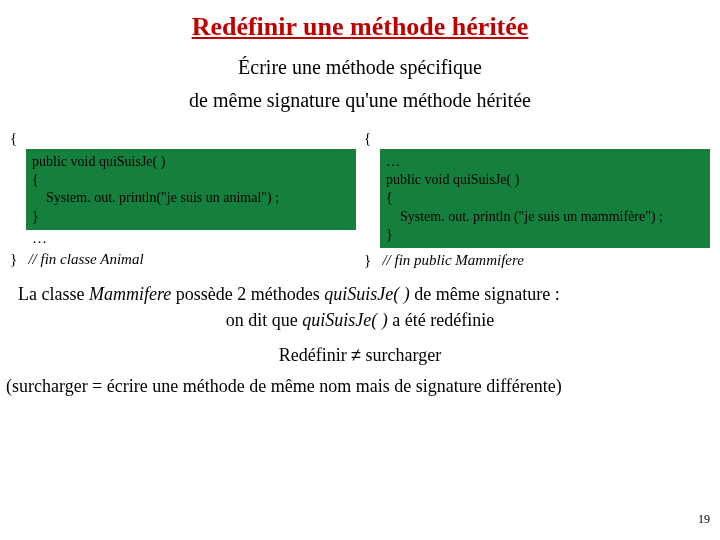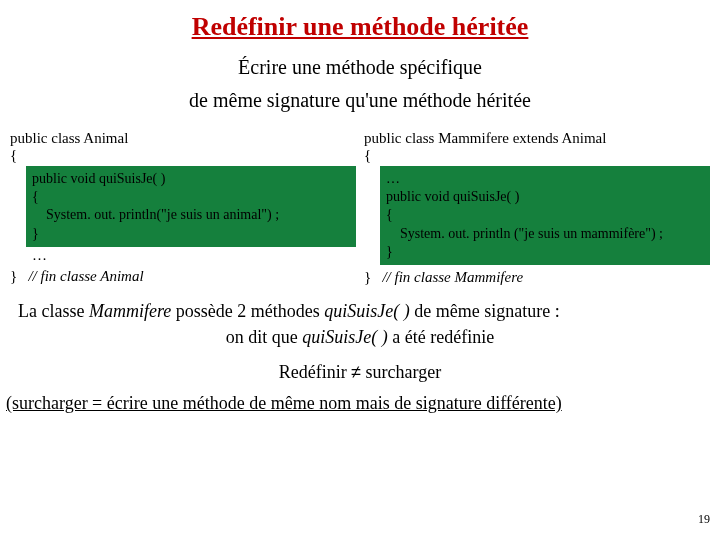--- a/index.html
+++ b/index.html
@@ -64,63 +64,60 @@
   }
   .para3 {
     text-align: center;
     font-size: 18px;
     margin-top: 14px;
   }
   .para4 {
     font-size: 18px;
     margin-top: 10px;
     padding: 0 6px;
-    text-decoration: underline;
   }
   .pagenum {
     position: absolute;
     bottom: 13px;
     right: 10px;
     font-size: 12px;
   }
   .neq {
     font-family: Arial, sans-serif;
   }
 </style>
 </head>
 <body>
 
 <div class="title">Redéfinir une méthode héritée</div>
 <div class="subtitle1">Écrire une méthode spécifique</div>
 <div class="subtitle2">de même signature qu'une méthode héritée</div>
 
 <div class="columns">
   <div class="col">
-    <div class="decl">public class Animal</div>
     <div>{</div>
     <div class="codebox">public void quiSuisJe( )
 {
     System. out. println("je suis un animal") ;
 }</div>
     <div class="dots">…</div>
     <div class="closer">
       <span>}</span>&nbsp;&nbsp;&nbsp;<span class="italic">// fin classe Animal</span>
     </div>
   </div>
 
   <div class="col">
-    <div class="decl">public class Mammifere extends Animal</div>
     <div>{</div>
     <div class="codebox">…
 public void quiSuisJe( )
 {
     System. out. println ("je suis un mammifère") ;
 }</div>
     <div class="closer">
-      <span>}</span>&nbsp;&nbsp;&nbsp;<span class="italic">// fin classe Mammifere</span>
+      <span>}</span>&nbsp;&nbsp;&nbsp;<span class="italic">// fin public Mammifere</span>
     </div>
   </div>
 </div>
 
 <div class="para1">
   <span>La classe </span><span class="italic">Mammifere</span><span> possède 2 méthodes </span><span class="italic">quiSuisJe( )</span><span> de même signature :</span>
 </div>
 
 <div class="para2">
   <span>on dit que </span><span class="italic">quiSuisJe( )</span><span> a été redéfinie</span>

